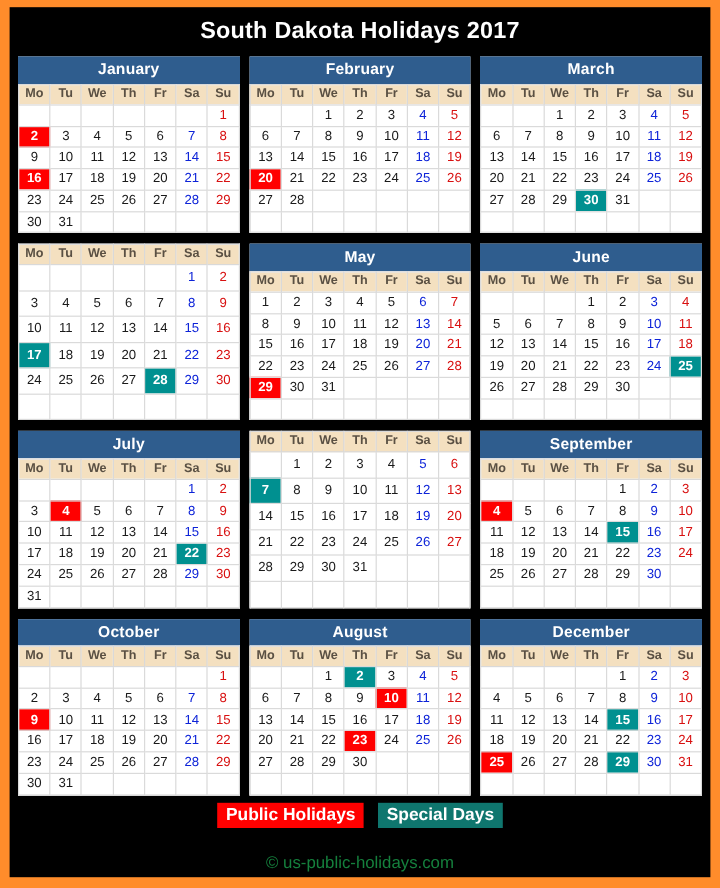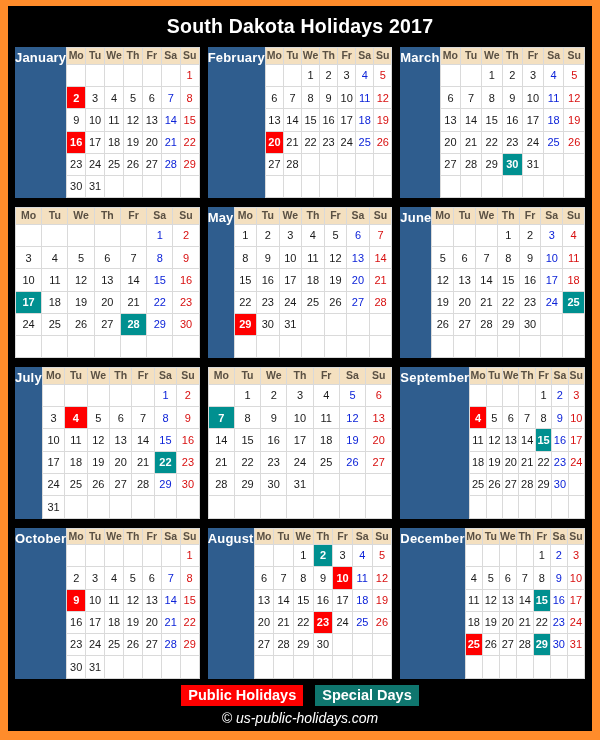--- a/index.html
+++ b/index.html
@@ -51,21 +51,21 @@
     grid-template-columns: repeat(3, 1fr);
     grid-template-rows: repeat(4, 1fr);
     column-gap: 8px;
     row-gap: 9px;
     padding: 0 7px;
     box-sizing: border-box;
   }
   .month {
     background: #ffffff;
     display: flex;
-    flex-direction: row;
+    flex-direction: column;
     box-sizing: border-box;
   }
   .month-header {
     background: #2f5d8e;
     color: #ffffff;
     font-weight: bold;
     font-size: 13px;
     text-align: center;
     padding: 4px 0 4px 0;
     line-height: 1.15;
@@ -114,37 +114,36 @@
   #footer {
     flex: 0 0 auto;
     padding: 6px 0 4px 0;
     text-align: center;
   }
   #legend {
     display: flex;
     justify-content: center;
     align-items: center;
     gap: 12px;
-    margin-bottom: 4px;
+    margin-bottom: 20px;
   }
   .legend-badge {
     font-size: 14.5px;
     font-weight: bold;
     color: #ffffff;
     padding: 2px 7px 3px 7px;
     line-height: 1.15;
     display: inline-block;
   }
   .legend-public { background: #ff0000; }
   .legend-special { background: #0f766e; }
   #credit {
-    color: #ffffff;
+    color: #15803d;
     font-size: 14px;
     line-height: 1.2;
-    font-style: italic;
   }
 </style>
 </head>
 <body>
 
 <div id="page">
   <div id="inner">
 
     <div id="page-title">South Dakota Holidays 2017</div>
 

